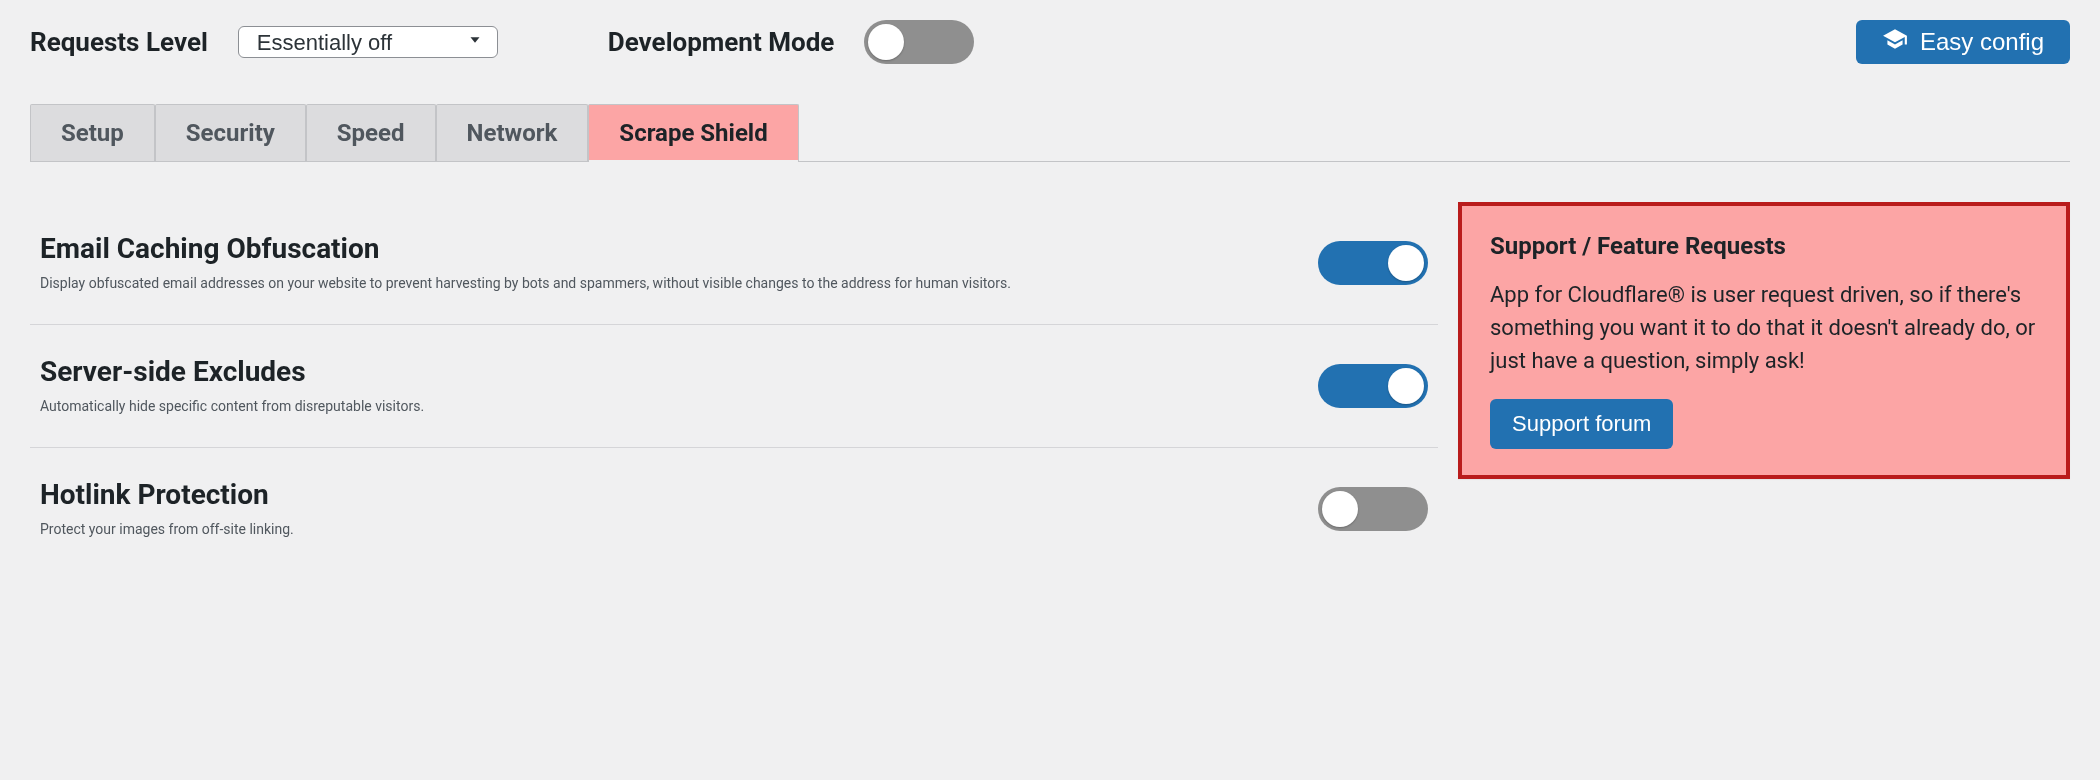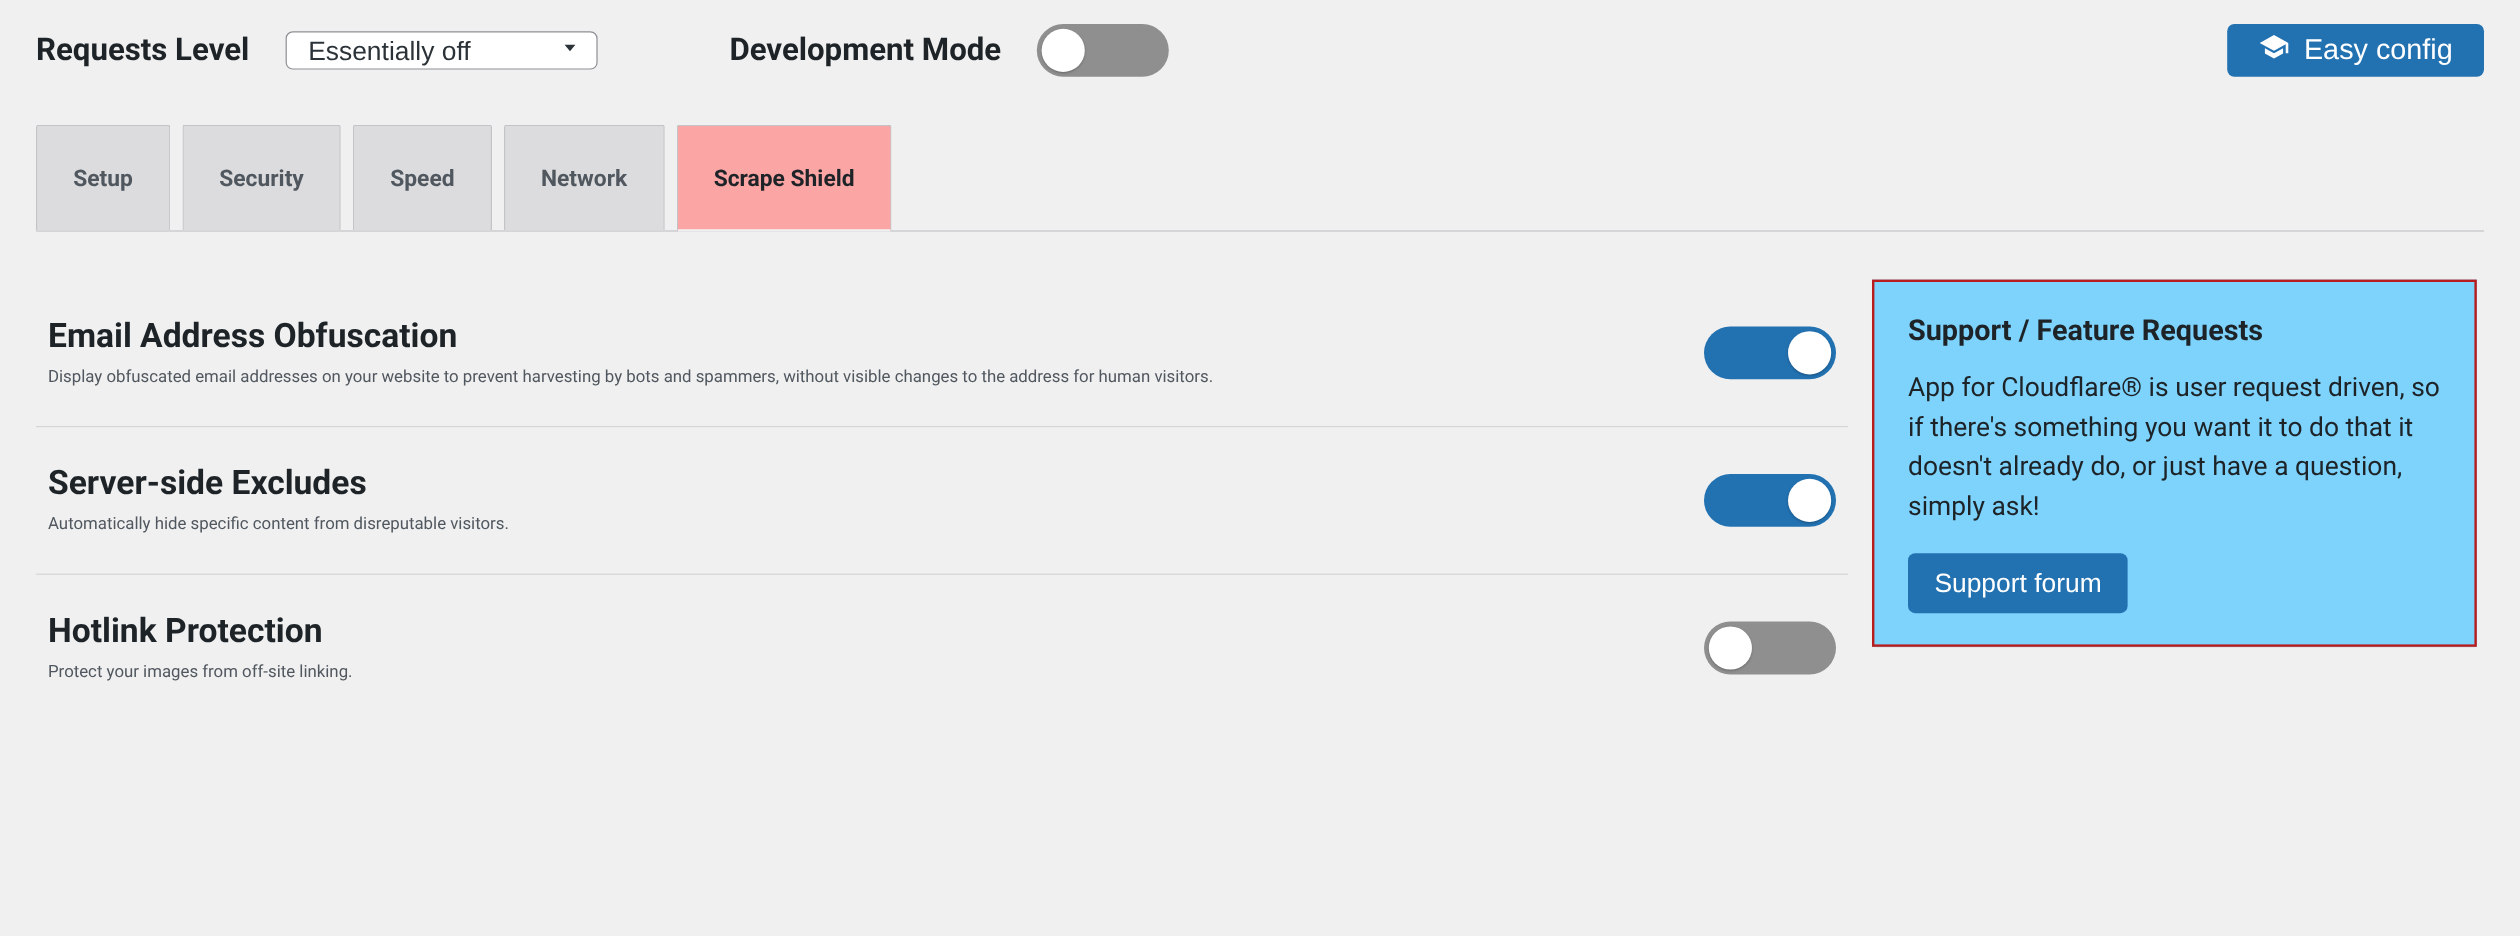--- a/index.html
+++ b/index.html
@@ -100,23 +100,22 @@
   .tabs-row {
     display: flex;
     align-items: flex-end;
     border-bottom: 1px solid #c3c4c7;
     margin-bottom: 40px;
   }
   .tab {
     background: #dcdcde;
     border: 1px solid #c3c4c7;
     border-bottom: none;
-    margin-right: 10px;
-    padding: 32px 30px;
-    font-size: 19px;
+    padding: 14px 30px;
+    font-size: 24px;
     font-weight: 700;
     color: #50575e;
     cursor: pointer;
     border-radius: 2px 2px 0 0;
   }
   .tab.active {
     background: #fca5a5;
     color: #1d2327;
     border-color: #c3c4c7;
     position: relative;
@@ -154,23 +153,23 @@
   }
   .setting-desc {
     font-size: 14px;
     color: #50575e;
     line-height: 1.5;
     max-width: 1280px;
   }
   .setting-ctrl { flex-shrink: 0; }
 
   .side-box {
-    width: 504px;
-    background: #7dd3fc;
-    border: 2px solid #b91c1c;
+    width: 612px;
+    background: #fca5a5;
+    border: 4px solid #b91c1c;
     padding: 26px 28px;
     align-self: flex-start;
     box-shadow: 0 1px 1px rgba(0,0,0,0.04);
   }
   .side-title {
     font-size: 24px;
     font-weight: 700;
     margin-bottom: 18px;
     color: #1d2327;
   }
@@ -227,21 +226,21 @@
   <div class="tab"><span>Speed</span></div>
   <div class="tab"><span>Network</span></div>
   <div class="tab active"><span>Scrape Shield</span></div>
 </div>
 
 <div class="content-row">
   <div class="settings-col">
 
     <div class="setting-row">
       <div class="setting-text">
-        <div class="setting-title">Email Address Obfuscation</div>
+        <div class="setting-title">Email Caching Obfuscation</div>
         <div class="setting-desc">Display obfuscated email addresses on your website to prevent harvesting by bots and spammers, without visible changes to the address for human visitors.</div>
       </div>
       <div class="setting-ctrl">
         <div class="toggle on">
             <div class="knob"></div>
           </div>
       </div>
     </div>
 
     <div class="setting-row">

